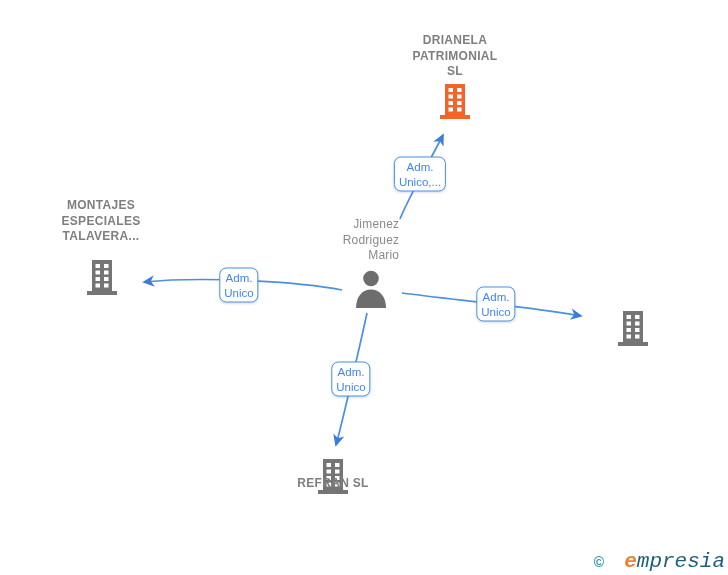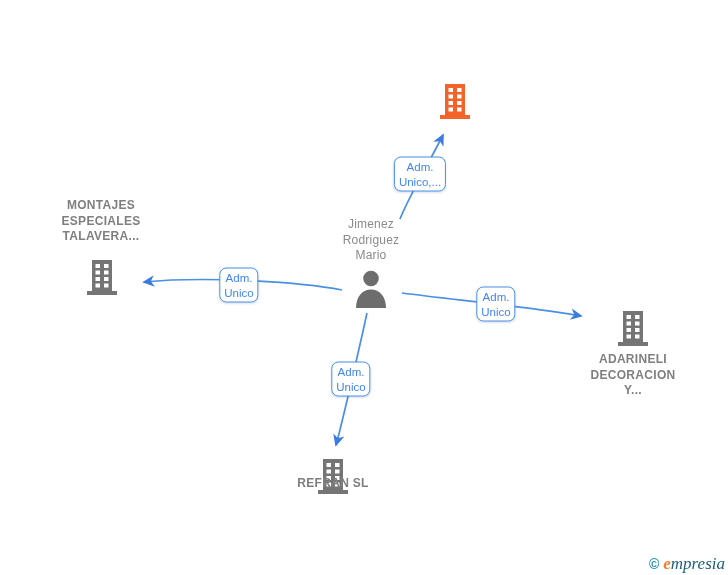--- a/index.html
+++ b/index.html
@@ -20,38 +20,38 @@
     font-family:"Liberation Sans", sans-serif;
   }
   #edges{position:absolute;left:0;top:0;z-index:1;}
   .node-label{
     position:absolute;transform:translateX(-50%);text-align:center;
     white-space:pre-line;color:var(--node-label);
     font-size:12px;font-weight:bold;line-height:15.5px;letter-spacing:0.3px;
     z-index:2;
   }
   .person-name{
-    font-weight:400;color:var(--person-label);letter-spacing:0.2px;
+    font-weight:400;color:var(--person-label);letter-spacing:0.2px;text-align:right;
   }
   .icon{position:absolute;z-index:2;line-height:0;}
   .edge-label{
     position:absolute;transform:translate(-50%,-50%);
     background:#fff;border:1.5px solid var(--edge);border-radius:7px;
     color:var(--edge-label);font-size:11.5px;line-height:14.5px;
     padding:2px 4px;text-align:center;white-space:pre-line;
     box-shadow:0 1px 2px rgba(60,100,180,0.18);
     z-index:3;
   }
   #watermark{
     position:absolute;right:3px;bottom:3px;z-index:4;
     display:flex;align-items:center;gap:4px;
   }
   #watermark .copy{color:var(--wm-teal);font-size:14px;font-weight:bold;}
   #watermark .brand{
-    font-family:Liberation Serif, serif;font-style:italic;font-size:17px;line-height:1;
+    font-family:Liberation Mono, monospace;font-style:italic;font-size:21px;line-height:1;margin-left:16px;
   }
   #watermark .brand .b-init{color:var(--wm-orange);font-weight:bold;}
   #watermark .brand .b-rest{color:var(--wm-dark);}
 </style>
 </head>
 <body>
 
 <div id="stage">
 
   <svg id="edges" width="728" height="575" viewBox="0 0 728 575">
@@ -59,20 +59,23 @@
       <marker id="arrow" viewBox="0 0 10 10" refX="8.6" refY="5" markerWidth="7.5" markerHeight="7.5" orient="auto">
         <path d="M0.5,0.5 L10,5 L0.5,9.5 L3.2,5 Z" fill="#3b7cde"></path>
       </marker>
     </defs>
     <path d="M342,290 C300,282 205,276 144,282" fill="none" stroke="#4a90e2" stroke-width="1.7" marker-end="url(#arrow)"></path>
     <path d="M402,293 C455,300 525,306 581,316" fill="none" stroke="#4a90e2" stroke-width="1.7" marker-end="url(#arrow)"></path>
     <path d="M400,219 C409,196 431,159 443,135" fill="none" stroke="#4a90e2" stroke-width="1.7" marker-end="url(#arrow)"></path>
     <path d="M367,313 C362,336 343,420 336,445" fill="none" stroke="#4a90e2" stroke-width="1.7" marker-end="url(#arrow)"></path>
   </svg>
 
+  <div class="node-label" style="left:455px;top:33px;">DRIANELA
+PATRIMONIAL
+SL</div>
   <div class="icon" style="left:437px;top:83px;">
     <svg width="36" height="38" viewBox="0 0 36 38">
       <rect x="8" y="1" width="20" height="31" fill="#f4632a"></rect>
       <rect x="3" y="32" width="30" height="4" fill="#f4632a"></rect>
       <rect x="11.5" y="5" width="4.5" height="4" fill="#fff"></rect>
       <rect x="20" y="5" width="4.5" height="4" fill="#fff"></rect>
       <rect x="11.5" y="11.5" width="4.5" height="4" fill="#fff"></rect>
       <rect x="20" y="11.5" width="4.5" height="4" fill="#fff"></rect>
       <rect x="11.5" y="18" width="4.5" height="4" fill="#fff"></rect>
       <rect x="20" y="18" width="4.5" height="4" fill="#fff"></rect>
@@ -106,23 +109,20 @@
       <rect x="11.5" y="5" width="4.5" height="4" fill="#fff"></rect>
       <rect x="20" y="5" width="4.5" height="4" fill="#fff"></rect>
       <rect x="11.5" y="11.5" width="4.5" height="4" fill="#fff"></rect>
       <rect x="20" y="11.5" width="4.5" height="4" fill="#fff"></rect>
       <rect x="11.5" y="18" width="4.5" height="4" fill="#fff"></rect>
       <rect x="20" y="18" width="4.5" height="4" fill="#fff"></rect>
       <rect x="11.5" y="24.5" width="4.5" height="4" fill="#fff"></rect>
       <rect x="20" y="24.5" width="4.5" height="4" fill="#fff"></rect>
     </svg>
   </div>
-  <div class="node-label" style="left:633px;top:352px;">ADARINELI
-DECORACION
-Y...</div>
 
   <div class="icon" style="left:315px;top:458px;">
     <svg width="36" height="38" viewBox="0 0 36 38">
       <rect x="8" y="1" width="20" height="31" fill="#757575"></rect>
       <rect x="3" y="32" width="30" height="4" fill="#757575"></rect>
       <rect x="11.5" y="5" width="4.5" height="4" fill="#fff"></rect>
       <rect x="20" y="5" width="4.5" height="4" fill="#fff"></rect>
       <rect x="11.5" y="11.5" width="4.5" height="4" fill="#fff"></rect>
       <rect x="20" y="11.5" width="4.5" height="4" fill="#fff"></rect>
       <rect x="11.5" y="18" width="4.5" height="4" fill="#fff"></rect>

